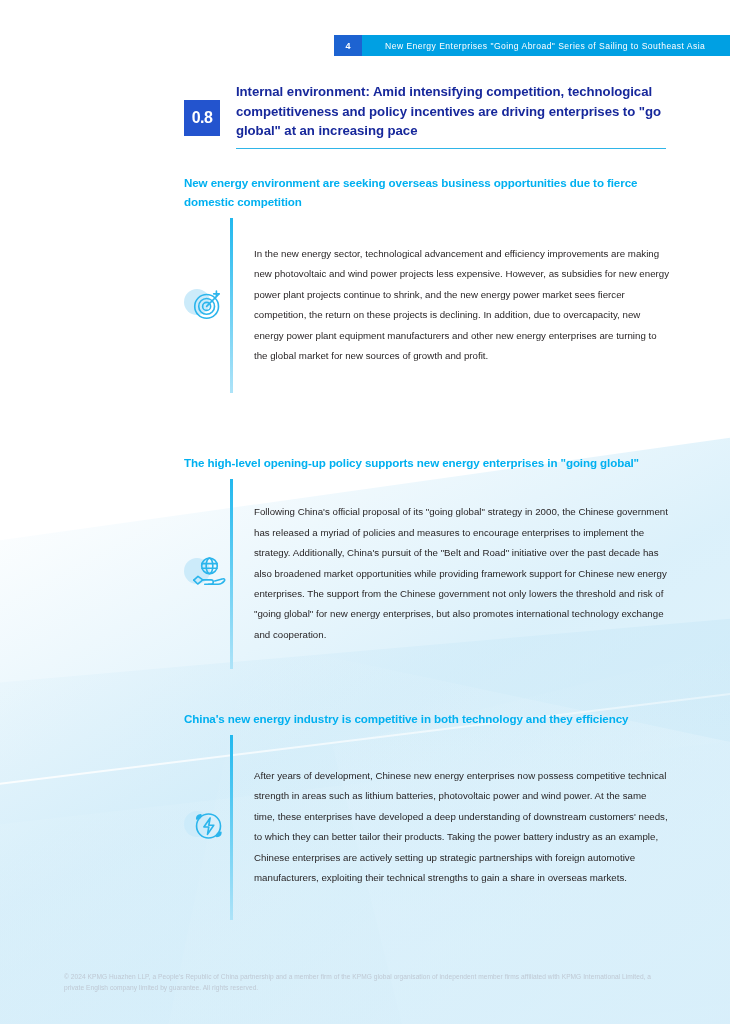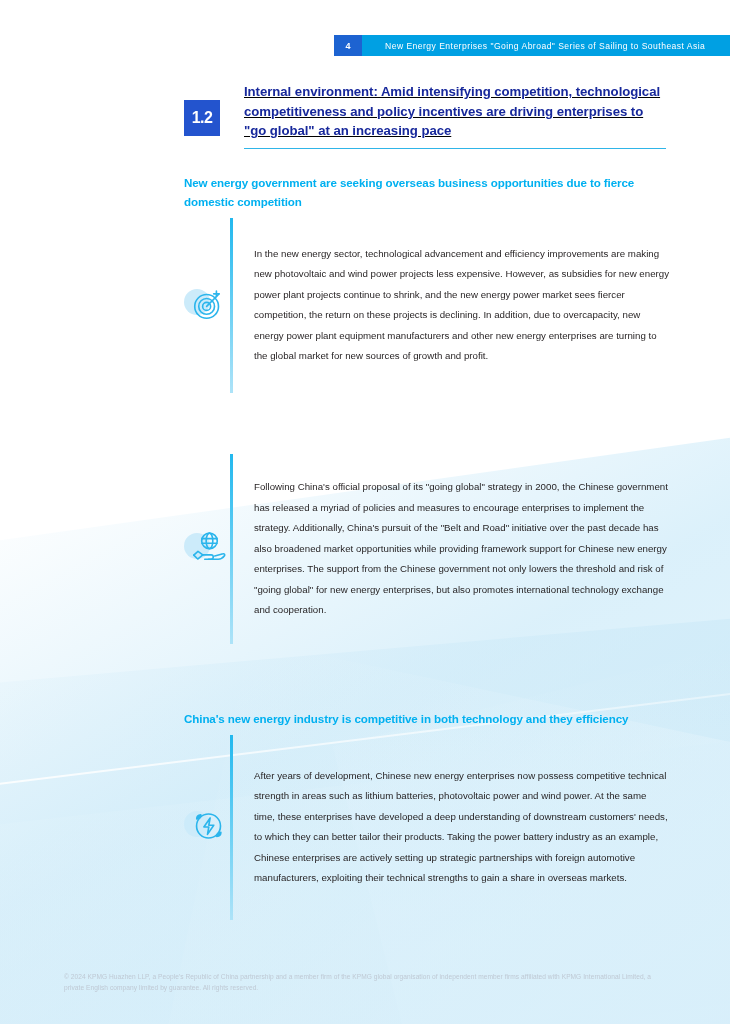--- a/index.html
+++ b/index.html
@@ -131,23 +131,22 @@
     font-size: 16px;
     font-weight: bold;
     display: flex;
     align-items: center;
     justify-content: center;
     flex: 0 0 auto;
     margin-top: 18px;
     letter-spacing: -0.5px;
   }
   .section-title-wrap {
-    margin-left: 24px;
+    margin-left: 16px;
     flex: 1 1 auto;
-    text-decoration: underline;
   }
   .section-title {
     color: #17289B;
     font-size: 13.2px;
     font-weight: bold;
     line-height: 1.48;
     letter-spacing: -0.05px;
   }
   .section-rule {
     margin-top: 7px;
@@ -249,29 +248,29 @@
     <div class="wave wave-c"></div>
     <div class="wave wave-hairline"></div>
   </div>
 
   <div class="header-band">
     <div class="page-num-box">4</div>
     <div class="header-title">New Energy Enterprises "Going Abroad" Series of Sailing to Southeast Asia</div>
   </div>
 
   <div class="section-row">
-    <div class="section-badge">1.2</div>
+    <div class="section-badge">0.8</div>
     <div class="section-title-wrap">
       <div class="section-title">Internal environment: Amid intensifying competition, technological competitiveness and policy incentives are driving enterprises to "go global" at an increasing pace</div>
       <div class="section-rule"></div>
     </div>
   </div>
 
   <div class="block" id="block-1">
-    <div class="sub-head">New energy government are seeking overseas business opportunities due to fierce domestic competition</div>
+    <div class="sub-head">New energy environment are seeking overseas business opportunities due to fierce domestic competition</div>
     <div class="body-row">
       <div class="icon-col">
         <div class="icon-wrap">
           <div class="icon-blob"></div>
           <svg class="icon-svg" viewBox="0 0 40 40">
             <g fill="none" stroke="#2BB5EC" stroke-width="1.7" stroke-linecap="round">
               <circle cx="17.5" cy="22.5" r="12.5"></circle>
               <circle cx="17.5" cy="22.5" r="8.3"></circle>
               <circle cx="17.5" cy="22.5" r="4.2"></circle>
               <path d="M17.5 22.5 L30.5 9.5"></path>
@@ -279,20 +278,21 @@
             </g>
           </svg>
         </div>
       </div>
       <div class="accent-line"></div>
       <div class="body-text">In the new energy sector, technological advancement and efficiency improvements are making new photovoltaic and wind power projects less expensive. However, as subsidies for new energy power plant projects continue to shrink, and the new energy power market sees fiercer competition, the return on these projects is declining. In addition, due to overcapacity, new energy power plant equipment manufacturers and other new energy enterprises are turning to the global market for new sources of growth and profit.</div>
     </div>
   </div>
 
   <div class="block" id="block-2">
+    <div class="sub-head">The high-level opening-up policy supports new energy enterprises in "going global"</div>
     <div class="body-row">
       <div class="icon-col">
         <div class="icon-wrap">
           <div class="icon-blob"></div>
           <svg class="icon-svg" viewBox="0 0 40 40">
             <g fill="none" stroke="#2BB5EC" stroke-width="1.7" stroke-linecap="round" stroke-linejoin="round">
               <circle cx="20.5" cy="12.5" r="8.2"></circle>
               <ellipse cx="20.5" cy="12.5" rx="3.5" ry="8.2"></ellipse>
               <path d="M12.6 10.1 H28.4 M12.6 15 H28.4"></path>
               <path d="M4 27.5 L8.4 23.6 L13.5 27.2"></path>

